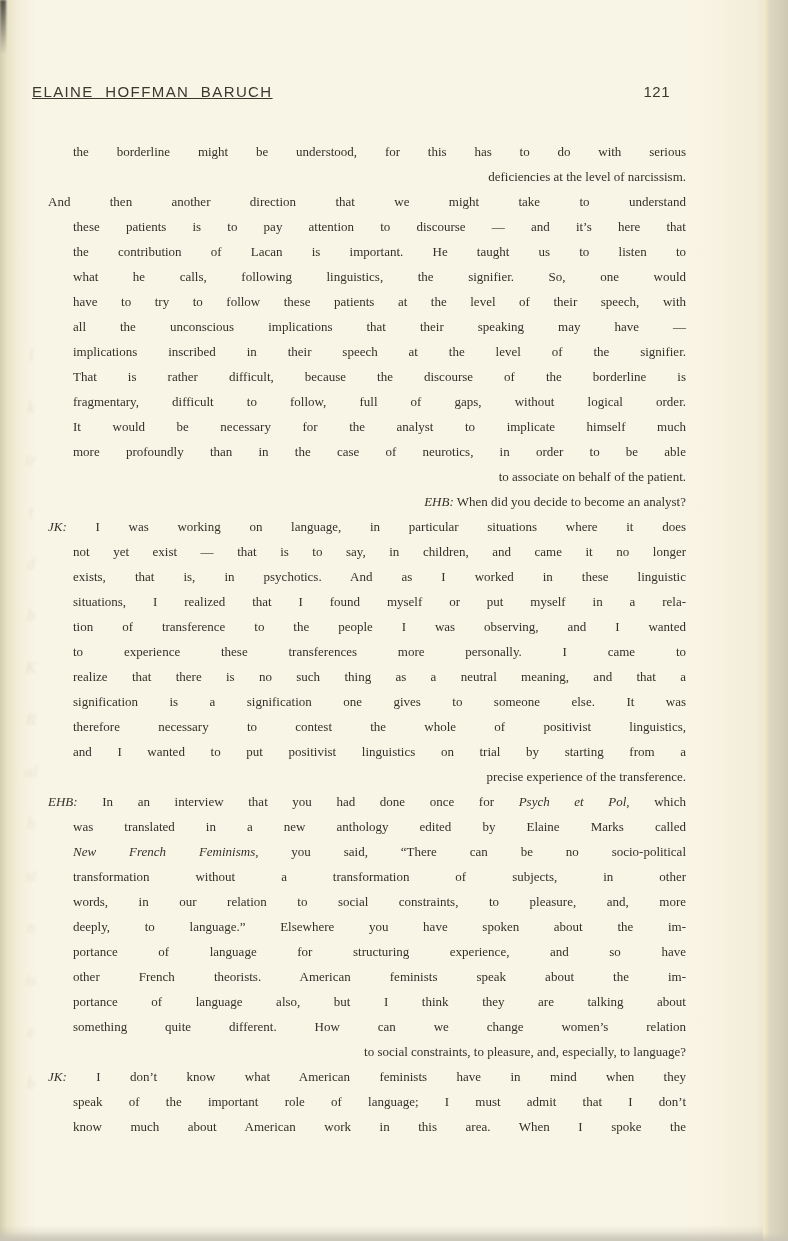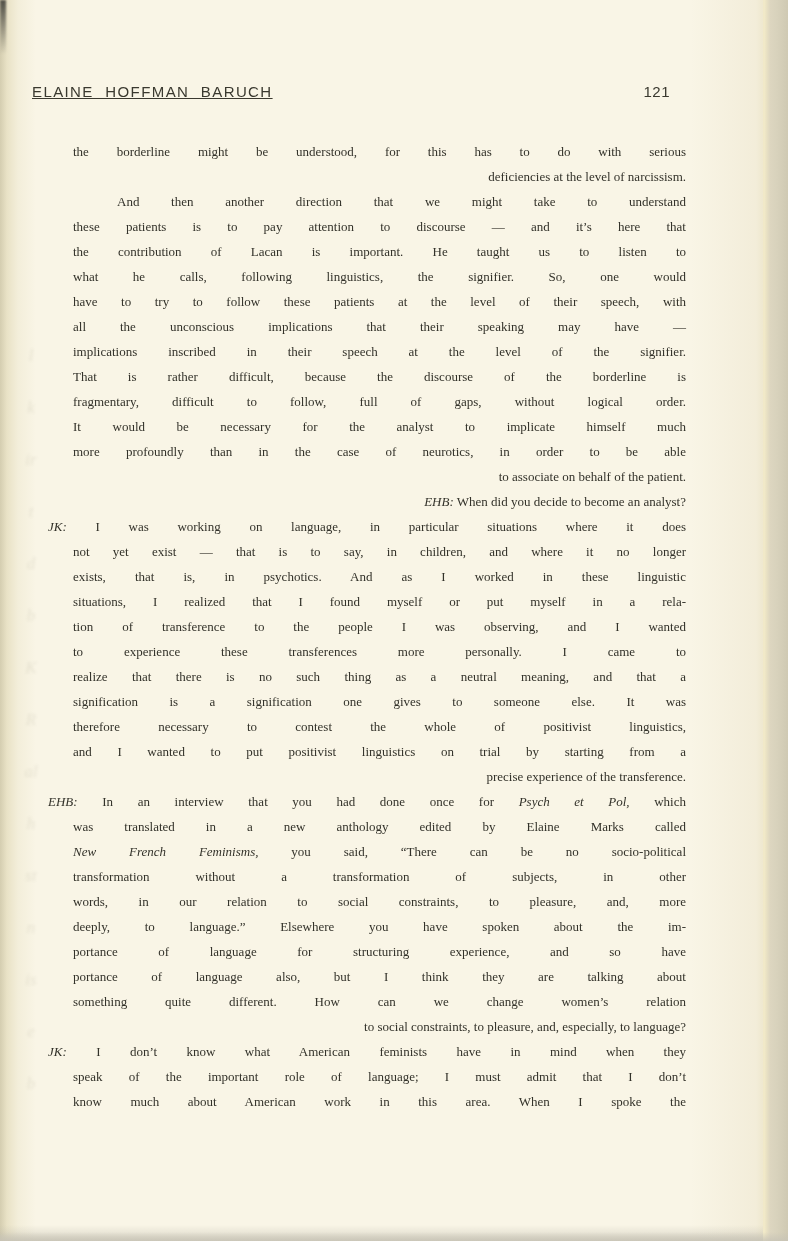--- a/index.html
+++ b/index.html
@@ -40,21 +40,21 @@
   }
   .running-title { letter-spacing:1.4px; word-spacing:6px;text-decoration:underline; }
   .page-number { letter-spacing:0.5px; }
   .text-block {
     position:absolute; left:48px; top:139px; width:638px;
     font-size:13px; line-height:25px; color:#33322a;
   }
   .line { height:25px; text-align:right; white-space:normal; }
   .line.j { text-align:justify; text-align-last:justify; }
   .line.cont { margin-left:25px; }
-  .line.para { margin-left:69px; }
+  .line.para { }
   .it { font-style:italic; }
   
   .ghosts {
     position:absolute; left:19px; top:330px; width:24px;
     font-style:italic; font-size:17px; line-height:52px;
     text-align:center; color:#6f6a52; opacity:0.12; filter:blur(1.4px);
   }
 </style>
 </head>
 <body>
@@ -97,37 +97,38 @@
       <div class="line cont j"><span>have to try to follow these patients at the level of their speech, with</span></div>
       <div class="line cont j"><span>all the unconscious implications that their speaking may have —</span></div>
       <div class="line cont j"><span>implications inscribed in their speech at the level of the signifier.</span></div>
       <div class="line cont j"><span>That is rather difficult, because the discourse of the borderline is</span></div>
       <div class="line cont j"><span>fragmentary, difficult to follow, full of gaps, without logical order.</span></div>
       <div class="line cont j"><span>It would be necessary for the analyst to implicate himself much</span></div>
       <div class="line cont j"><span>more profoundly than in the case of neurotics, in order to be able</span></div>
       <div class="line cont"><span>to associate on behalf of the patient.</span></div>
       <div class="line label"><span class="it">EHB:</span><span> When did you decide to become an analyst?</span></div>
       <div class="line label j"><span class="it">JK:</span><span> I was working on language, in particular situations where it does</span></div>
-      <div class="line cont j"><span>not yet exist — that is to say, in children, and where it no longer</span></div>
+      <div class="line cont j"><span>not yet exist — that is to say, in children, and came it no longer</span></div>
       <div class="line cont j"><span>exists, that is, in psychotics. And as I worked in these linguistic</span></div>
       <div class="line cont j"><span>situations, I realized that I found myself or put myself in a rela-</span></div>
       <div class="line cont j"><span>tion of transference to the people I was observing, and I wanted</span></div>
       <div class="line cont j"><span>to experience these transferences more personally. I came to</span></div>
       <div class="line cont j"><span>realize that there is no such thing as a neutral meaning, and that a</span></div>
       <div class="line cont j"><span>signification is a signification one gives to someone else. It was</span></div>
       <div class="line cont j"><span>therefore necessary to contest the whole of positivist linguistics,</span></div>
       <div class="line cont j"><span>and I wanted to put positivist linguistics on trial by starting from a</span></div>
       <div class="line cont"><span>precise experience of the transference.</span></div>
       <div class="line label j"><span class="it">EHB:</span><span> In an interview that you had done once for </span><span class="it">Psych et Pol,</span><span> which</span></div>
       <div class="line cont j"><span>was translated in a new anthology edited by Elaine Marks called</span></div>
       <div class="line cont j"><span class="it">New French Feminisms,</span><span> you said, “There can be no socio-political</span></div>
       <div class="line cont j"><span>transformation without a transformation of subjects, in other</span></div>
       <div class="line cont j"><span>words, in our relation to social constraints, to pleasure, and, more</span></div>
       <div class="line cont j"><span>deeply, to language.” Elsewhere you have spoken about the im-</span></div>
       <div class="line cont j"><span>portance of language for structuring experience, and so have</span></div>
+      <div class="line cont j"><span>other French theorists. American feminists speak about the im-</span></div>
       <div class="line cont j"><span>portance of language also, but I think they are talking about</span></div>
       <div class="line cont j"><span>something quite different. How can we change women’s relation</span></div>
       <div class="line cont"><span>to social constraints, to pleasure, and, especially, to language?</span></div>
       <div class="line label j"><span class="it">JK:</span><span> I don’t know what American feminists have in mind when they</span></div>
       <div class="line cont j"><span>speak of the important role of language; I must admit that I don’t</span></div>
       <div class="line cont j"><span>know much about American work in this area. When I spoke the</span></div>
     </div>
 </div>
 
 </body></html>

